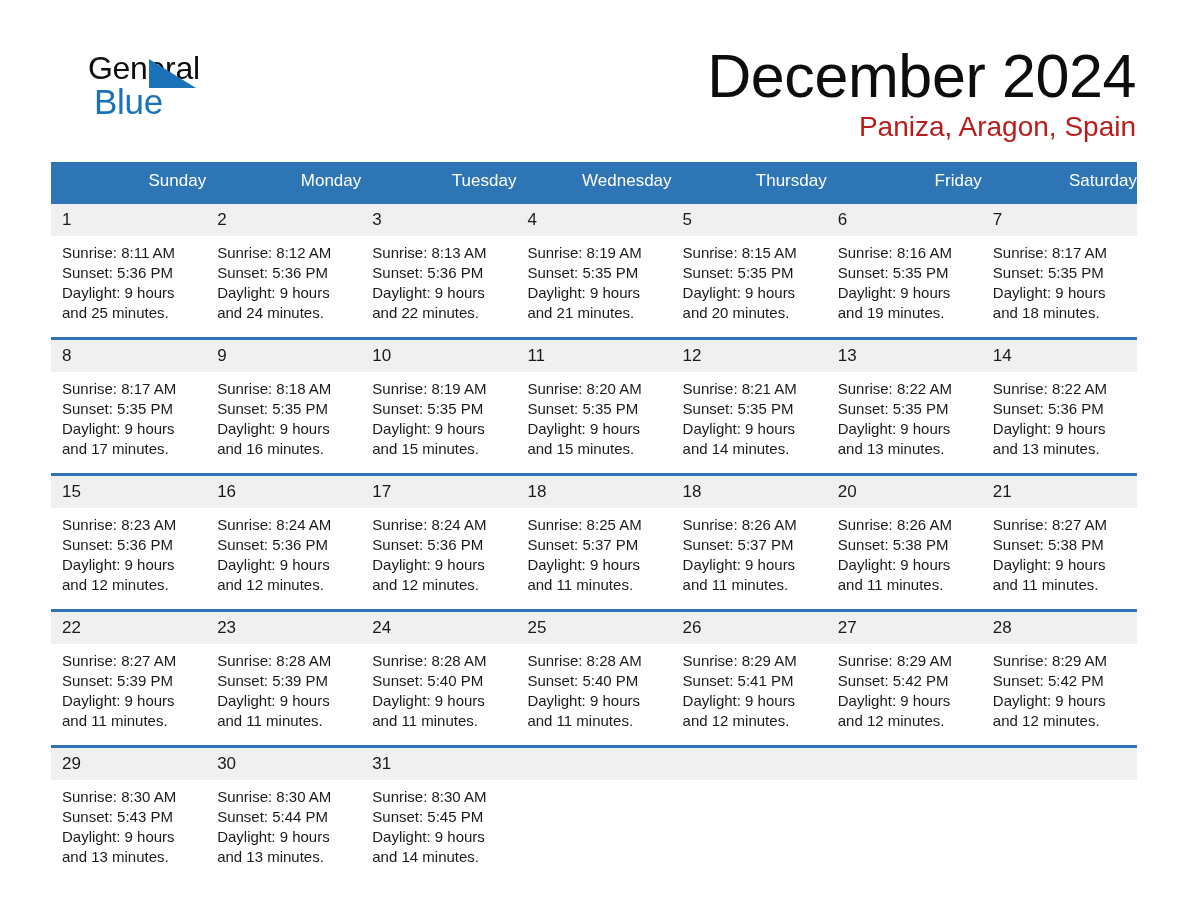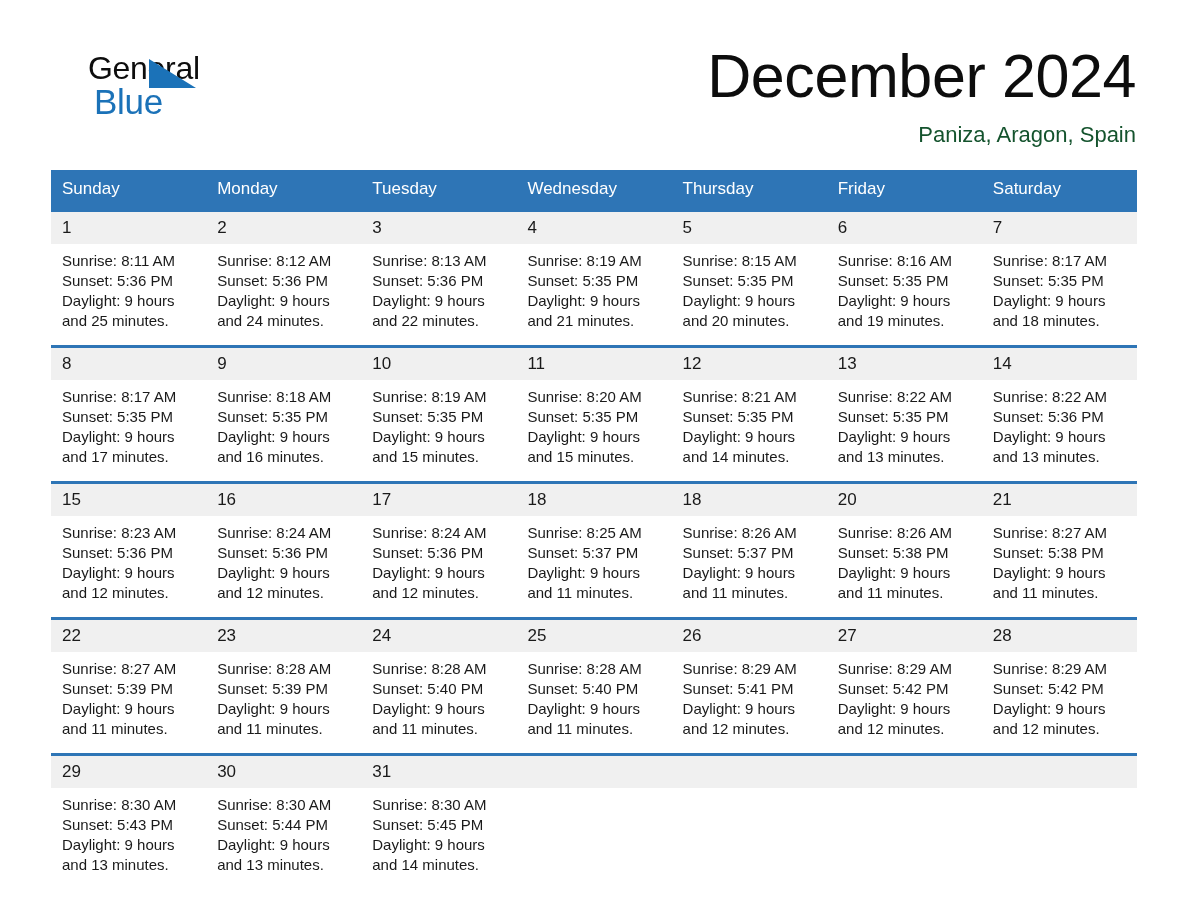--- a/index.html
+++ b/index.html
@@ -74,38 +74,39 @@
   }
   .month-title {
     font-size: 61px;
     line-height: 52px;
     color: #0d0d0d;
     font-weight: 400;
     letter-spacing: -0.4px;
     white-space: nowrap;
   }
   .location-title {
-    font-size: 22px;
+    font-size: 28px;
     line-height: 32px;
-    color: #14532d;
+    color: #b91c1c;
     font-weight: 400;
-    margin-top: 17px;
+    margin-top: 9px;
     white-space: nowrap;
   }
 
   
   .calendar {
     margin: 19px 51px 0 51px;
     width: 1086px;
   }
 
   .weekday-row {
     display: grid;
     grid-template-columns: repeat(7, 1fr);
     background: #2e75b6;
+    text-align: right;
   }
   .weekday {
     color: #ffffff;
     font-size: 17px;
     line-height: 20px;
     padding: 9px 0 10px 11px;
     box-sizing: border-box;
   }
 
   .week {

